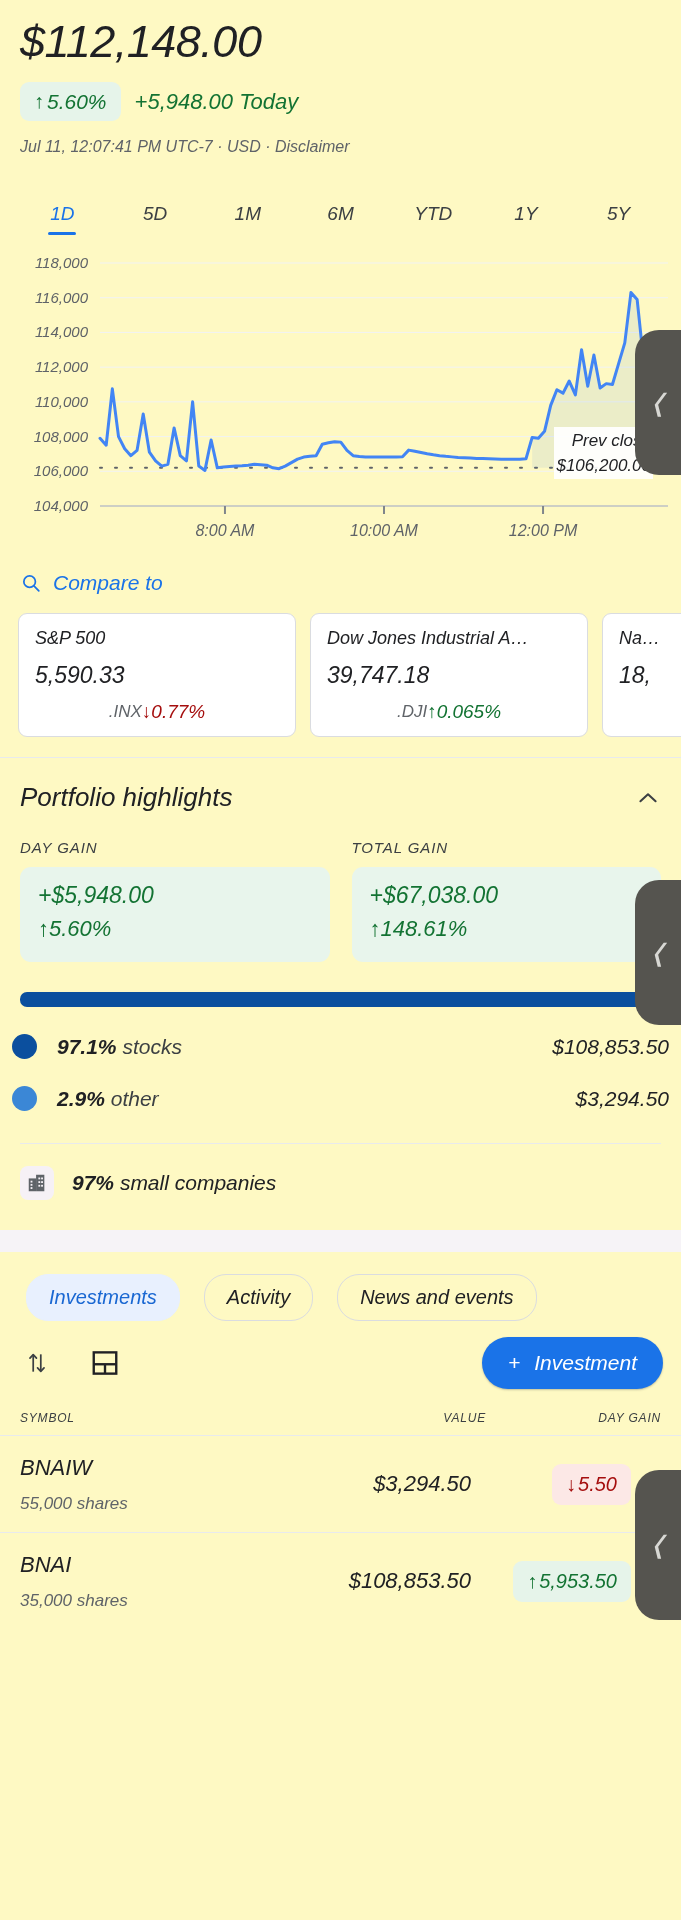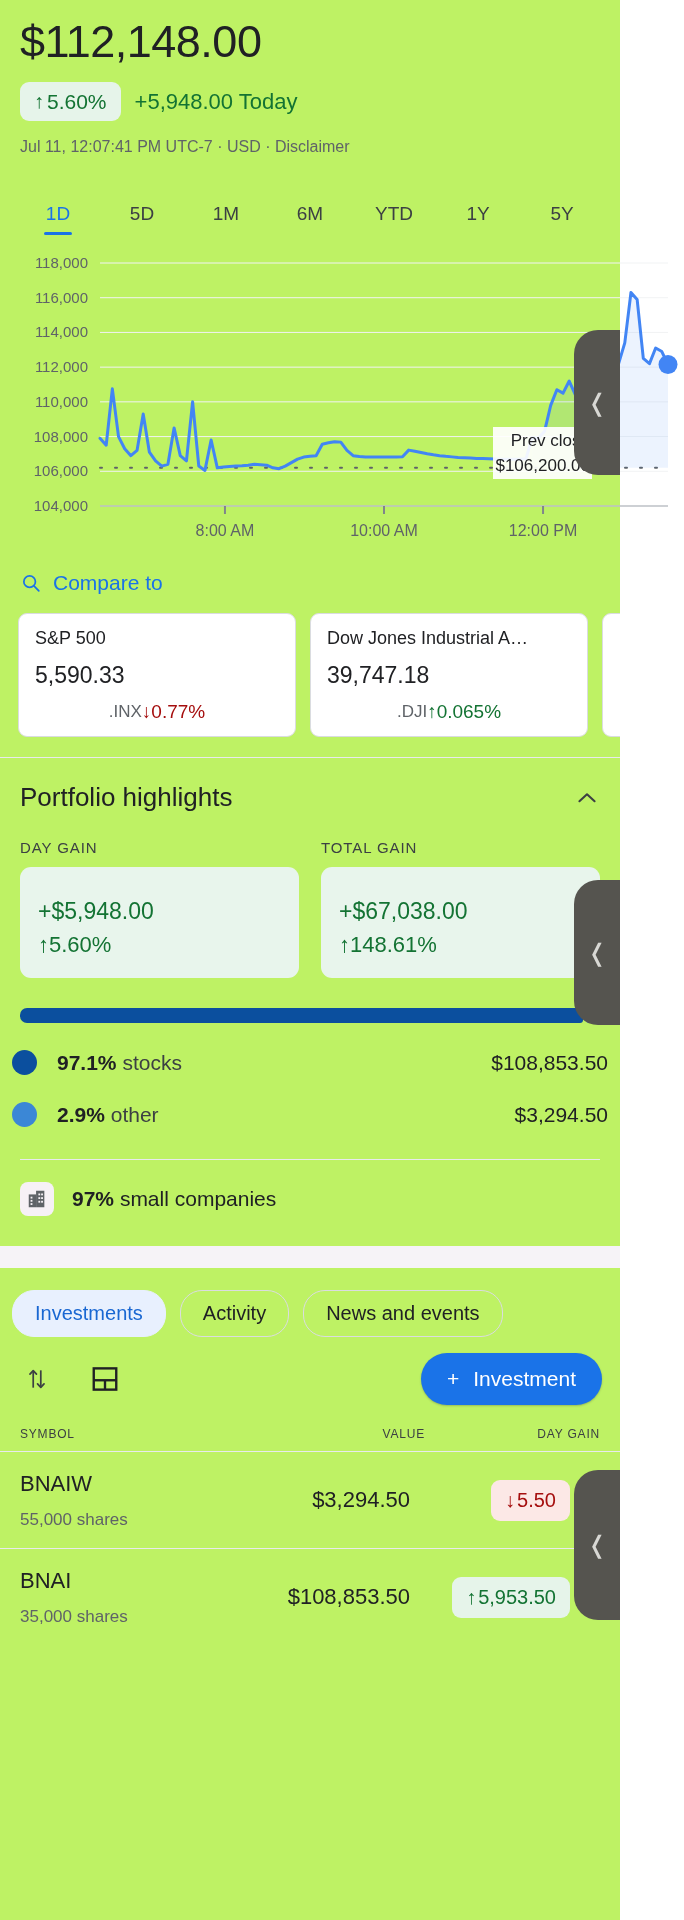--- a/index.html
+++ b/index.html
@@ -4,21 +4,21 @@
 <style>
   * { box-sizing: border-box; margin: 0; padding: 0; }
   html, body {
     width: 684px;
     height: 1920px;
     background: #ffffff;
     font-family: "Liberation Sans", sans-serif;
     color: #202124;
     overflow: hidden;
   }
-  .page { position: relative; width: 620px; height: 1920px; background:#bef264; }
+  .page { position: relative; width: 681px; height: 1920px; background:#fef9c3;font-style:italic; }
 
   
   .header { padding: 14px 20px 0 20px; }
   .big-price {
     font-size: 45px;
     line-height: 56px;
     font-weight: 400;
     letter-spacing: -0.5px;
     color: #202124;
   }
@@ -161,21 +161,21 @@
   }
   .gain-caption {
     font-size: 15px;
     letter-spacing: 0.9px;
     color: #3c4043;
     margin-bottom: 11px;
   }
   .gain-box {
     background: #e8f5ec;
     border-radius: 11px;
-    padding: 29px 18px 18px 18px;
+    padding: 13px 18px 18px 18px;
   }
   .gain-amt { color:#137333; font-size: 23px; line-height: 30px; }
   .gain-pct { color:#137333; font-size: 22px; line-height: 30px; margin-top:4px; }
 
   .alloc-bar {
     margin: 30px 20px 0 20px;
     height: 15px;
     display: flex;
     gap: 3px;
   }
@@ -203,22 +203,22 @@
     width:34px; height:34px; border-radius:8px;
     background:#f6f1f6;
     display:flex; align-items:center; justify-content:center;
   }
   .small-co-text { font-size: 21px; color:#202124; }
 
   .gray-gap { height: 22px; background:#f6f3f7; margin-top: 30px; }
 
   
   .chips {
-    display:flex; gap: 14px;
-    padding: 22px 18px 0 12px;
+    display:flex; gap: 24px;
+    padding: 22px 18px 0 26px;
   }
   .chip {
     border:1px solid #dadce0;
     border-radius: 22px;
     padding: 11px 22px;
     font-size: 20px;
     color:#202124;
     cursor: pointer;
     white-space: nowrap;
   }

